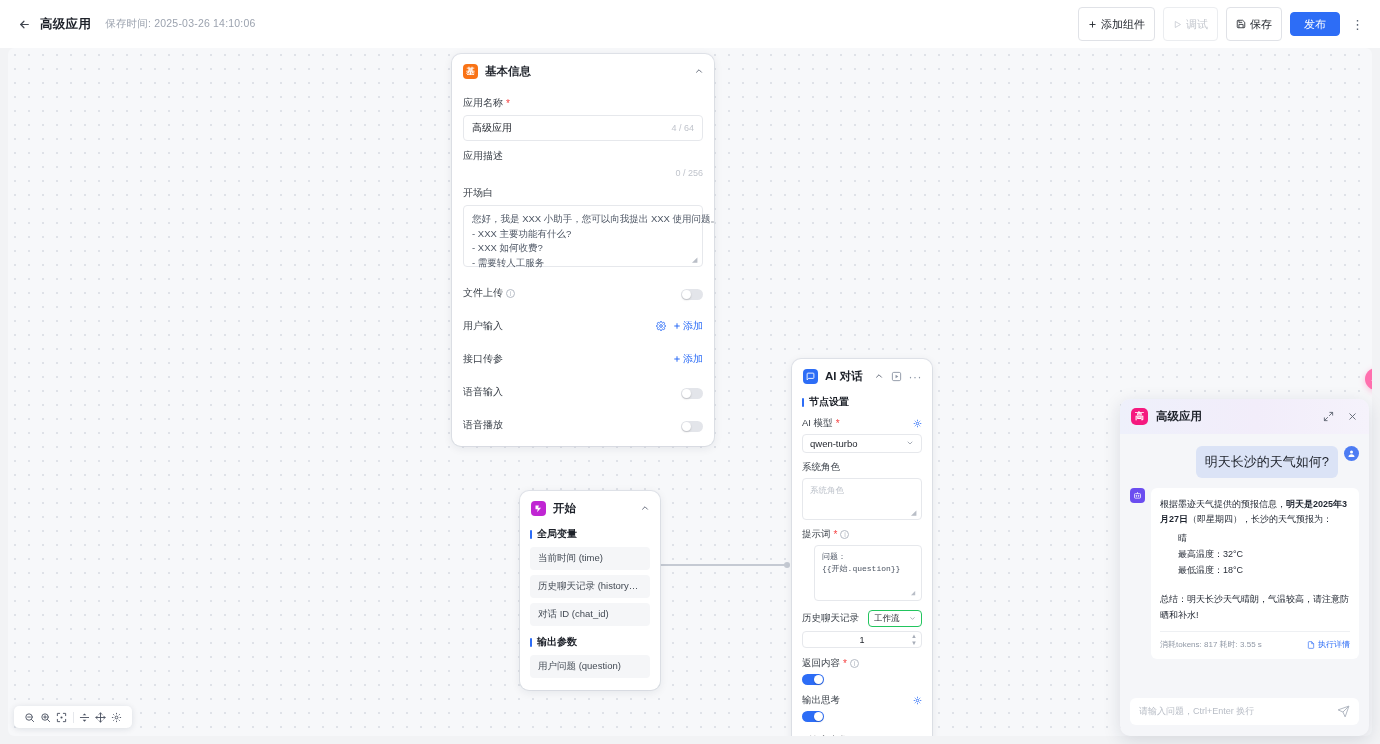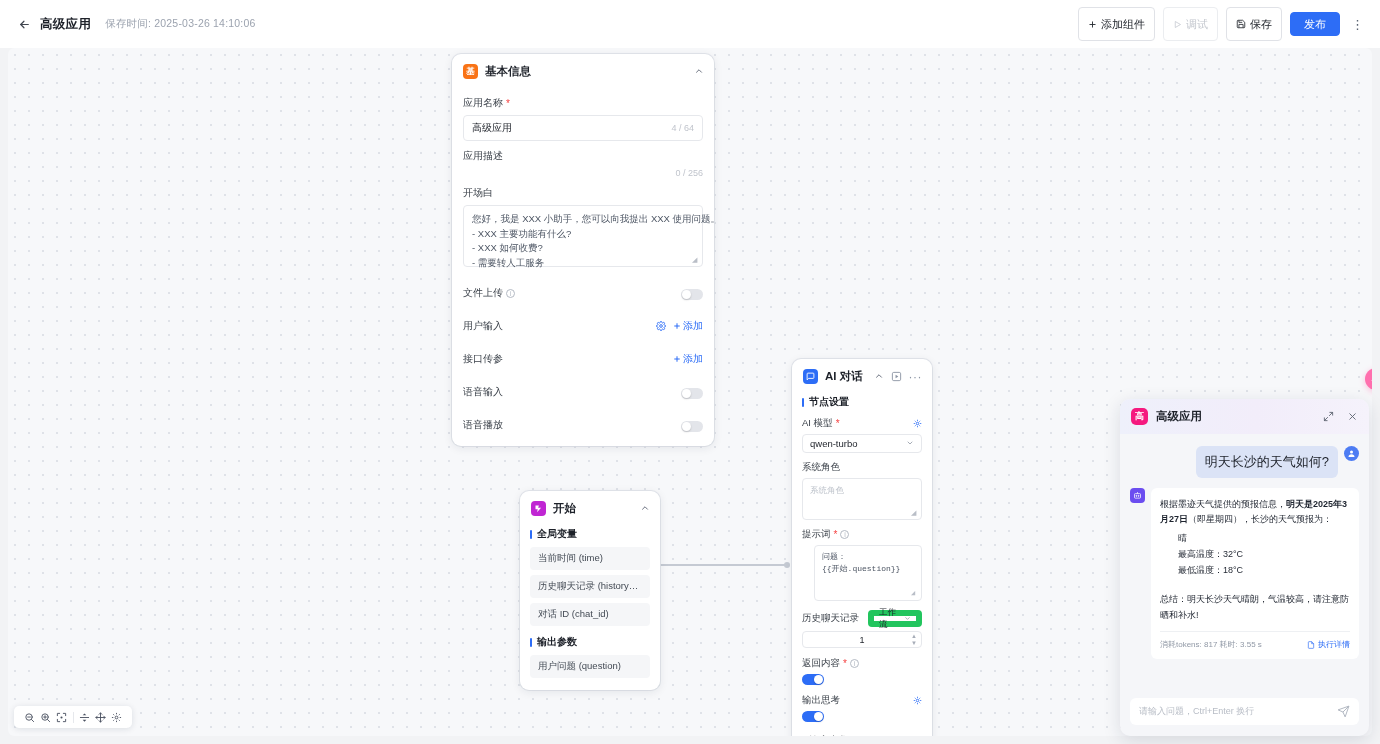--- a/index.html
+++ b/index.html
@@ -154,21 +154,21 @@
   .num-inp {
     border: 1px solid #e6e8ec; border-radius: 4px; height: 17px; display: flex; align-items: center;
     justify-content: center; font-size: 9px; color: #1d2129; position: relative; background: #fff;
   }
   .spin {
     position: absolute; right: 4px; top: 1px; display: flex; flex-direction: column;
     font-size: 6px; color: #a7adb8; line-height: 7px; cursor: pointer;
   }
   .row-between { display: flex; align-items: center; gap: 6px; }
   .sel-sm {
-    border: 6px solid #22c55e; border-radius: 4px; background: #fff; height: 17px; width: 54px;
+    border: 1px solid #22c55e; border-radius: 4px; background: #fff; height: 17px; width: 54px;
     display: flex; align-items: center; padding: 0 5px; font-size: 8.5px; color: #1d2129; margin-left: auto;
   }
   .sel-sm .cv { margin-left: auto; color: #99a0ab; font-size: 7px; }
 
   
   #chat {
     position: absolute; left: 1120px; top: 399px; width: 249px; height: 337px;
     background: #f5f6f9; border-radius: 10px; overflow: hidden;
     box-shadow: 0 4px 18px rgba(20,30,60,.13); display: flex; flex-direction: column;
   }

